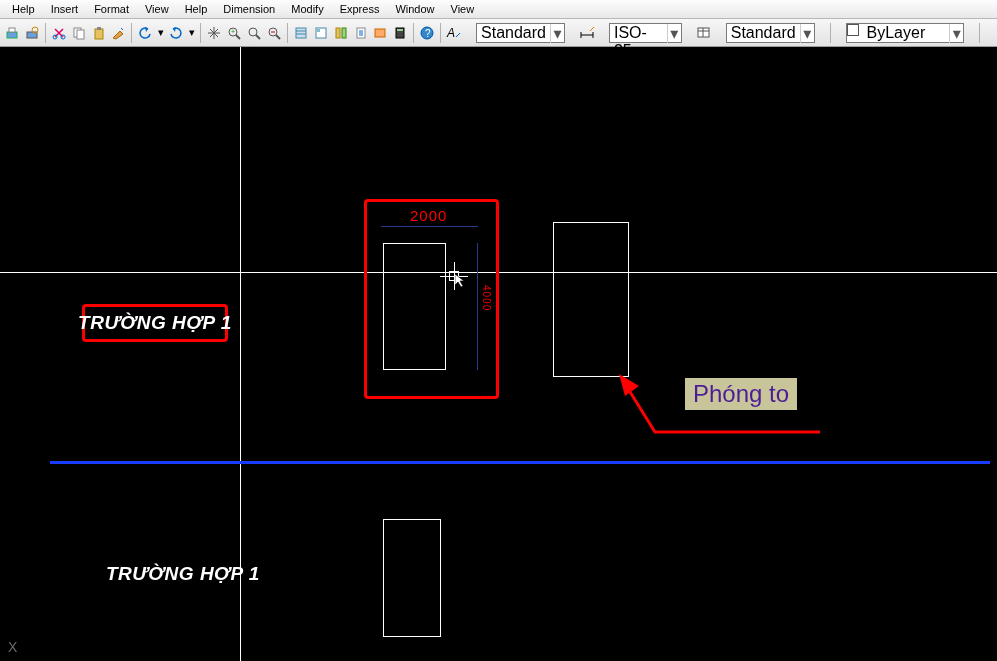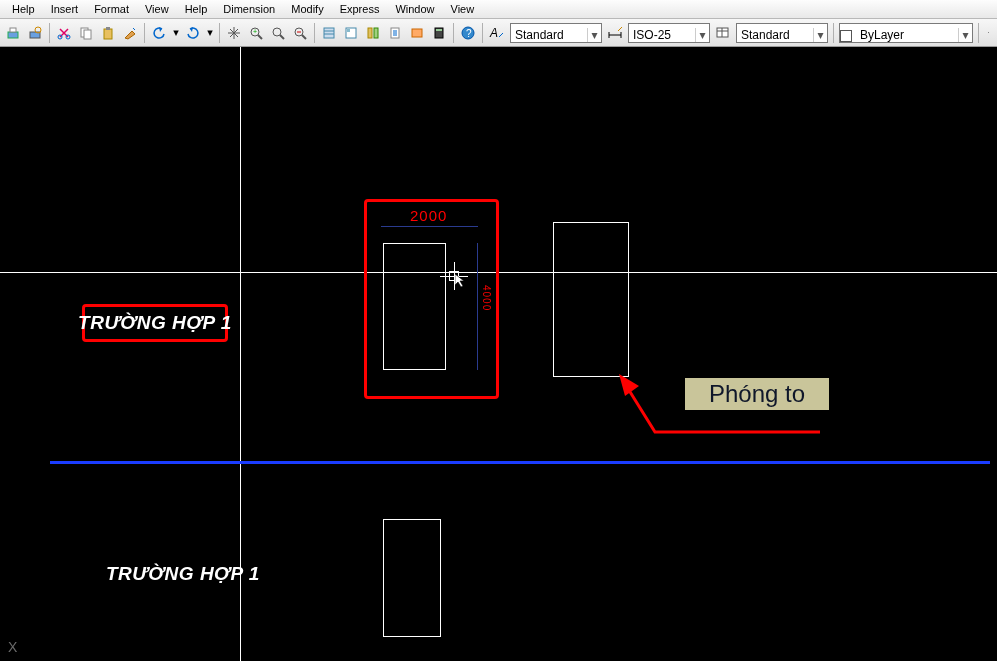--- a/index.html
+++ b/index.html
@@ -4,21 +4,21 @@
 <style>
   * { margin: 0; padding: 0; box-sizing: border-box; }
   body { width: 997px; height: 661px; overflow: hidden; font-family: "Segoe UI", Tahoma, sans-serif; font-size: 11px; background: #fff; }
 
   .menubar { height: 19px; background: linear-gradient(#fdfdfd,#e8e8e8); display: flex; align-items: center; padding: 0 4px; border-bottom: 1px solid #b8b8b8; }
   .menubar span { padding: 2px 8px; color: #000; cursor: default; }
 
   .toolbar { height: 28px; background: linear-gradient(#f7f7f7,#e2e2e2); display: flex; align-items: center; border-bottom: 1px solid #9a9a9a; padding: 0 2px; }
   .tbtn { width: 20px; height: 20px; margin: 0 1px; display: inline-flex; align-items: center; justify-content: center; border: 1px solid transparent; }
   .sep { width: 1px; height: 20px; background: #b0b0b0; margin: 0 3px; }
-  .combo { height: 20px; border: 1px solid #7a7a7a; background: #fff; display: flex; align-items: flex-end; margin: 0 2px; font-size: 12px; }
+  .combo { height: 20px; border: 1px solid #7a7a7a; background: #fff; display: flex; align-items: flex-start; margin: 0 12px; font-size: 16px; }
   .combo .txt { padding: 0 4px; flex: 1; }
   .combo .dd { width: 14px; text-align: center; color: #555; border-left: 1px solid #ccc; }
 
   .canvas { position: relative; width: 997px; height: 614px; background: #000; overflow: hidden; }
 
   .obj { position: absolute; }
 
   
   .cross-h { position: absolute; height: 1px; background: #fff; left: 0; right: 0; }
   .cross-v { position: absolute; width: 1px; background: #fff; top: 0; bottom: 0; }
@@ -27,21 +27,21 @@
 
   .red-box { border: 3px solid #ff0000; border-radius: 4px; }
   .blue-line { background: #1a3cff; height: 3px; }
 
   .dim-text-h { color: #ff0000; font-size: 15px; letter-spacing: 1px; }
   .dim-text-v { color: #ff0000; font-size: 10px; letter-spacing: 1px; writing-mode: vertical-rl; }
   .dim-line { border-top: 1px solid #2a3b8f; }
   .dim-line-v { border-left: 1px solid #2a3b8f; }
 
   .label-white { color: #fff; font-size: 19px; font-weight: 600; letter-spacing: 0.5px; white-space: nowrap; font-style: italic; }
-  .anno { background: #c9c59a; color: #0f172a; font-size: 24px; font-weight: 500; padding: 2px 24px; }
+  .anno { background: #c9c59a; color: #4c1d95; font-size: 24px; font-weight: 500; padding: 2px 8px; }
 
   .cursor-pick { position: absolute; }
   .cursor-pick .sq { width: 10px; height: 10px; border: 1px solid #fff; position: absolute; }
   .cursor-pick .cv { width: 1px; height: 28px; background: #fff; position: absolute; left: 5px; top: -9px; }
   .cursor-pick .ch { height: 1px; width: 28px; background: #fff; position: absolute; top: 5px; left: -9px; }
 
   .arrow-line { stroke: #ff0000; stroke-width: 3; fill: none; }
   .arrow-head { fill: #ff0000; }
 
   .x-mark { color: #6a6a6a; font-size: 14px; }

